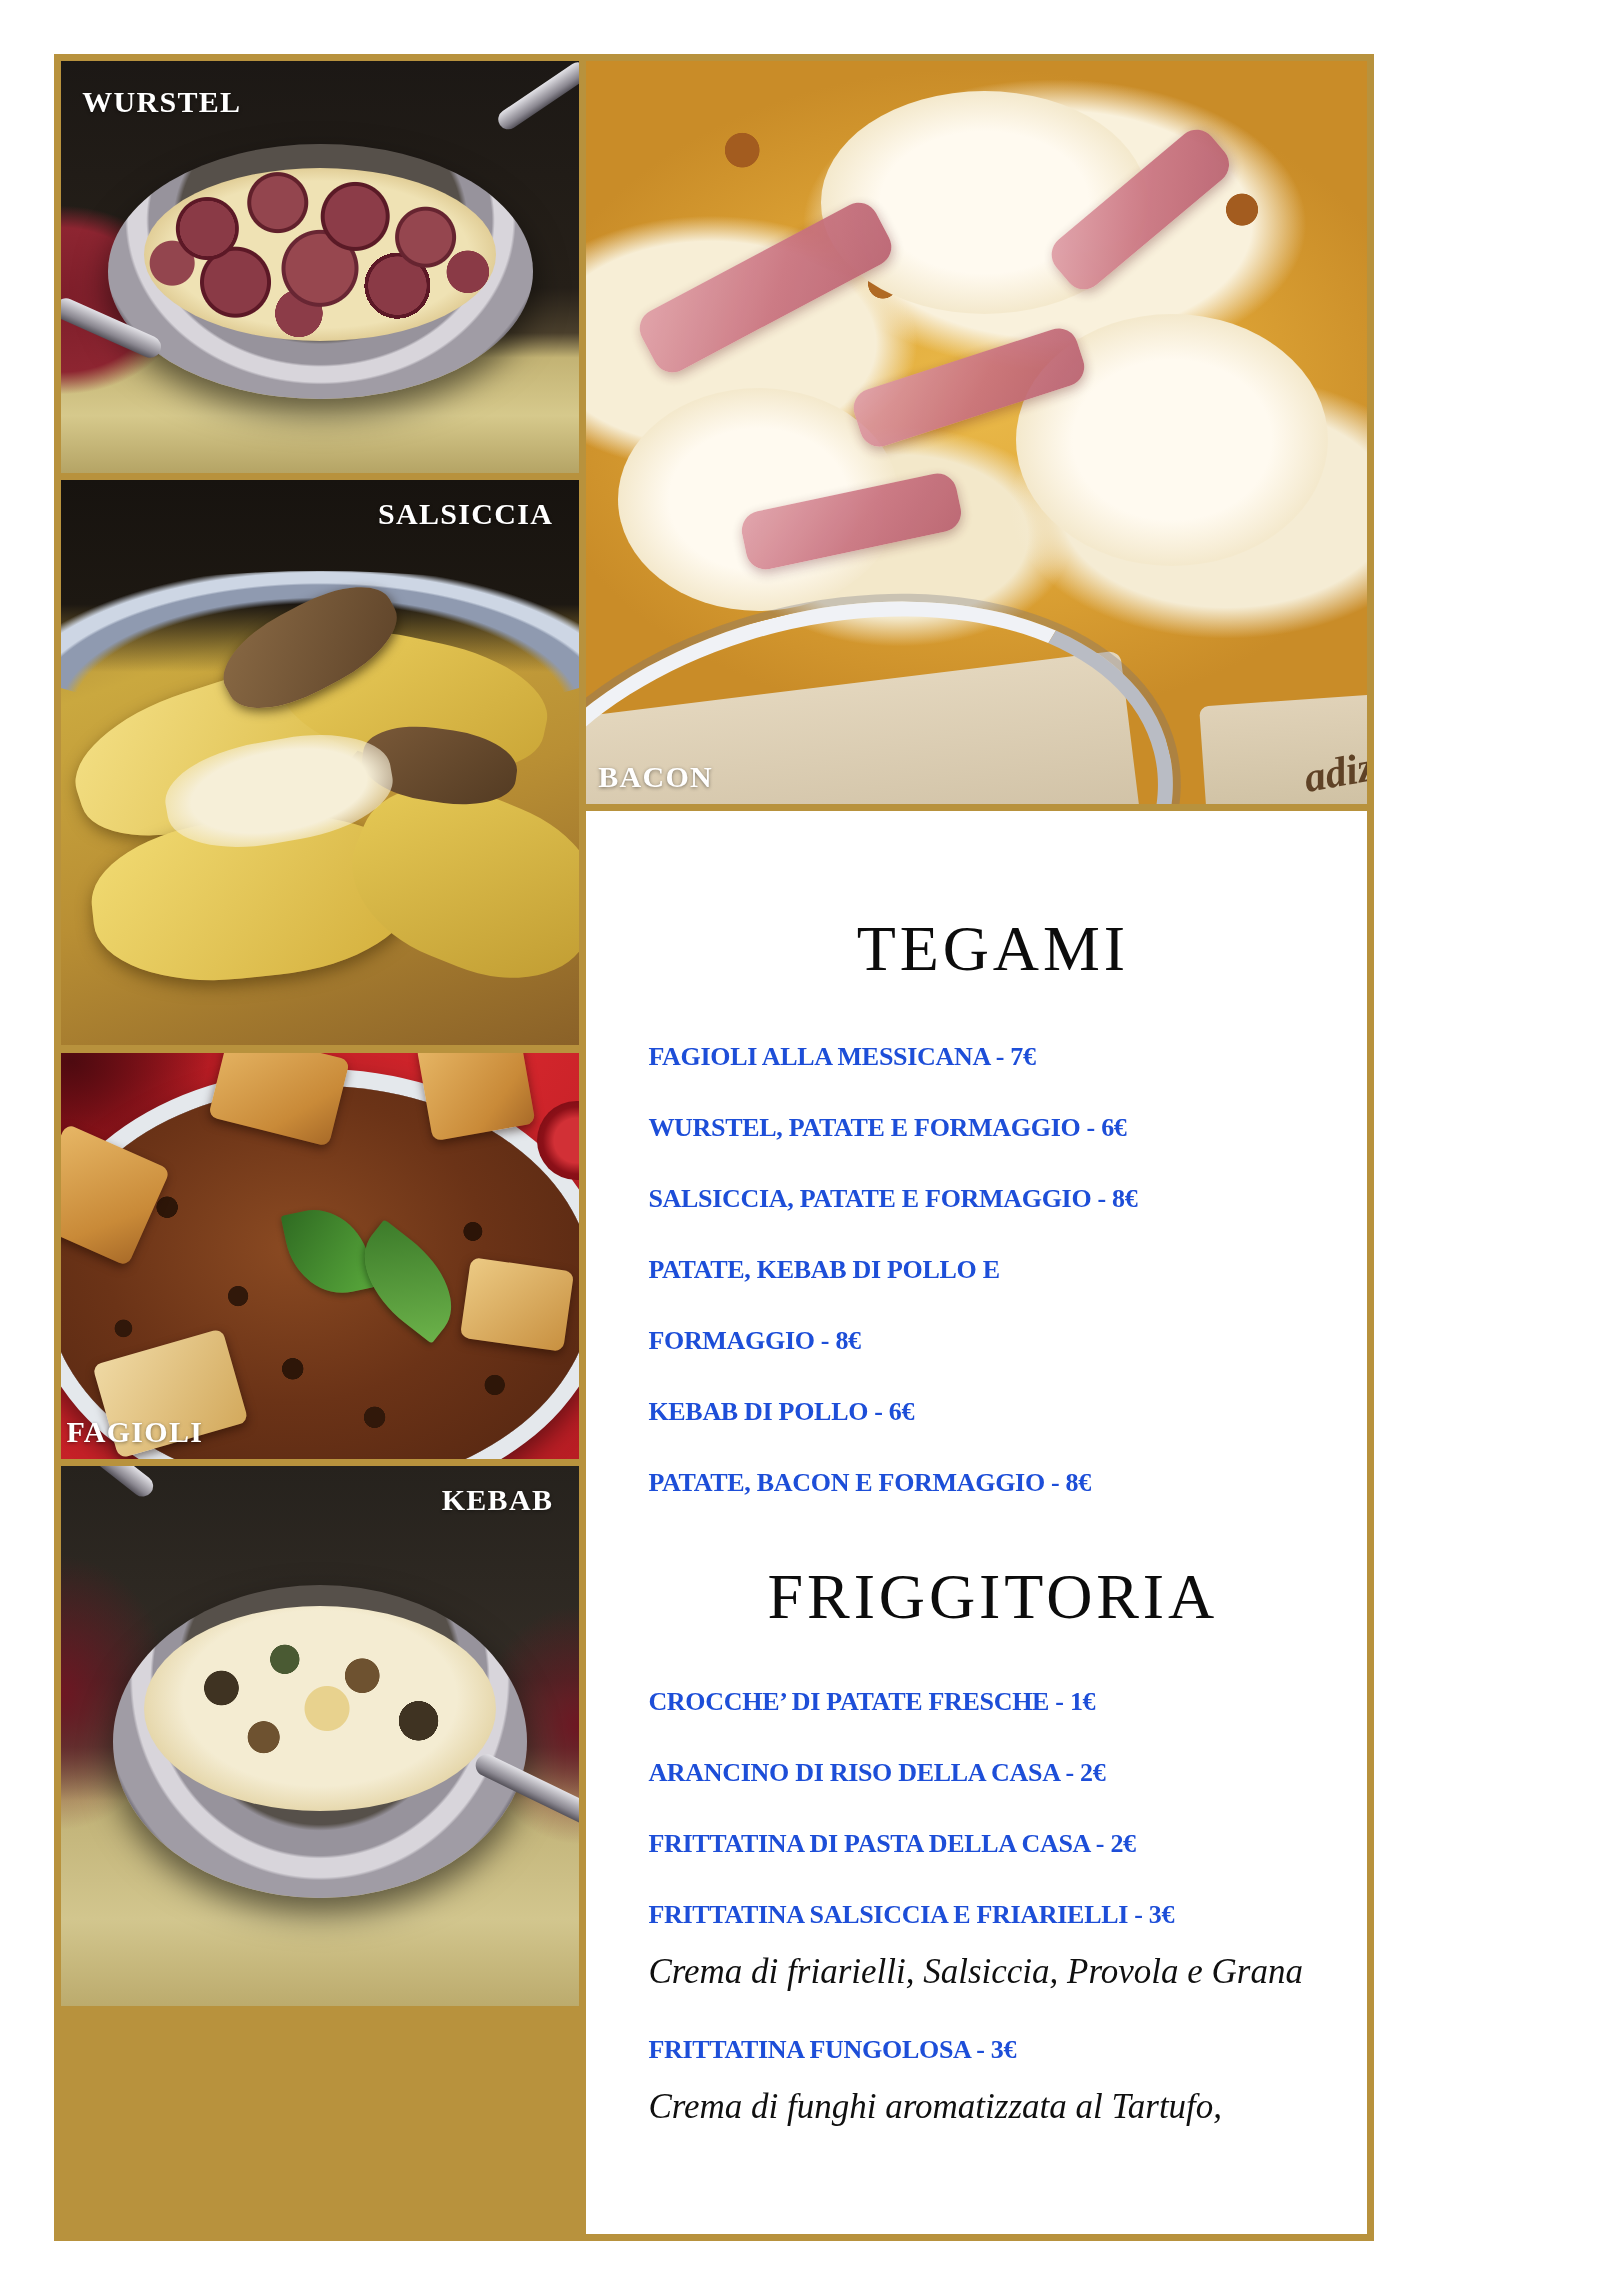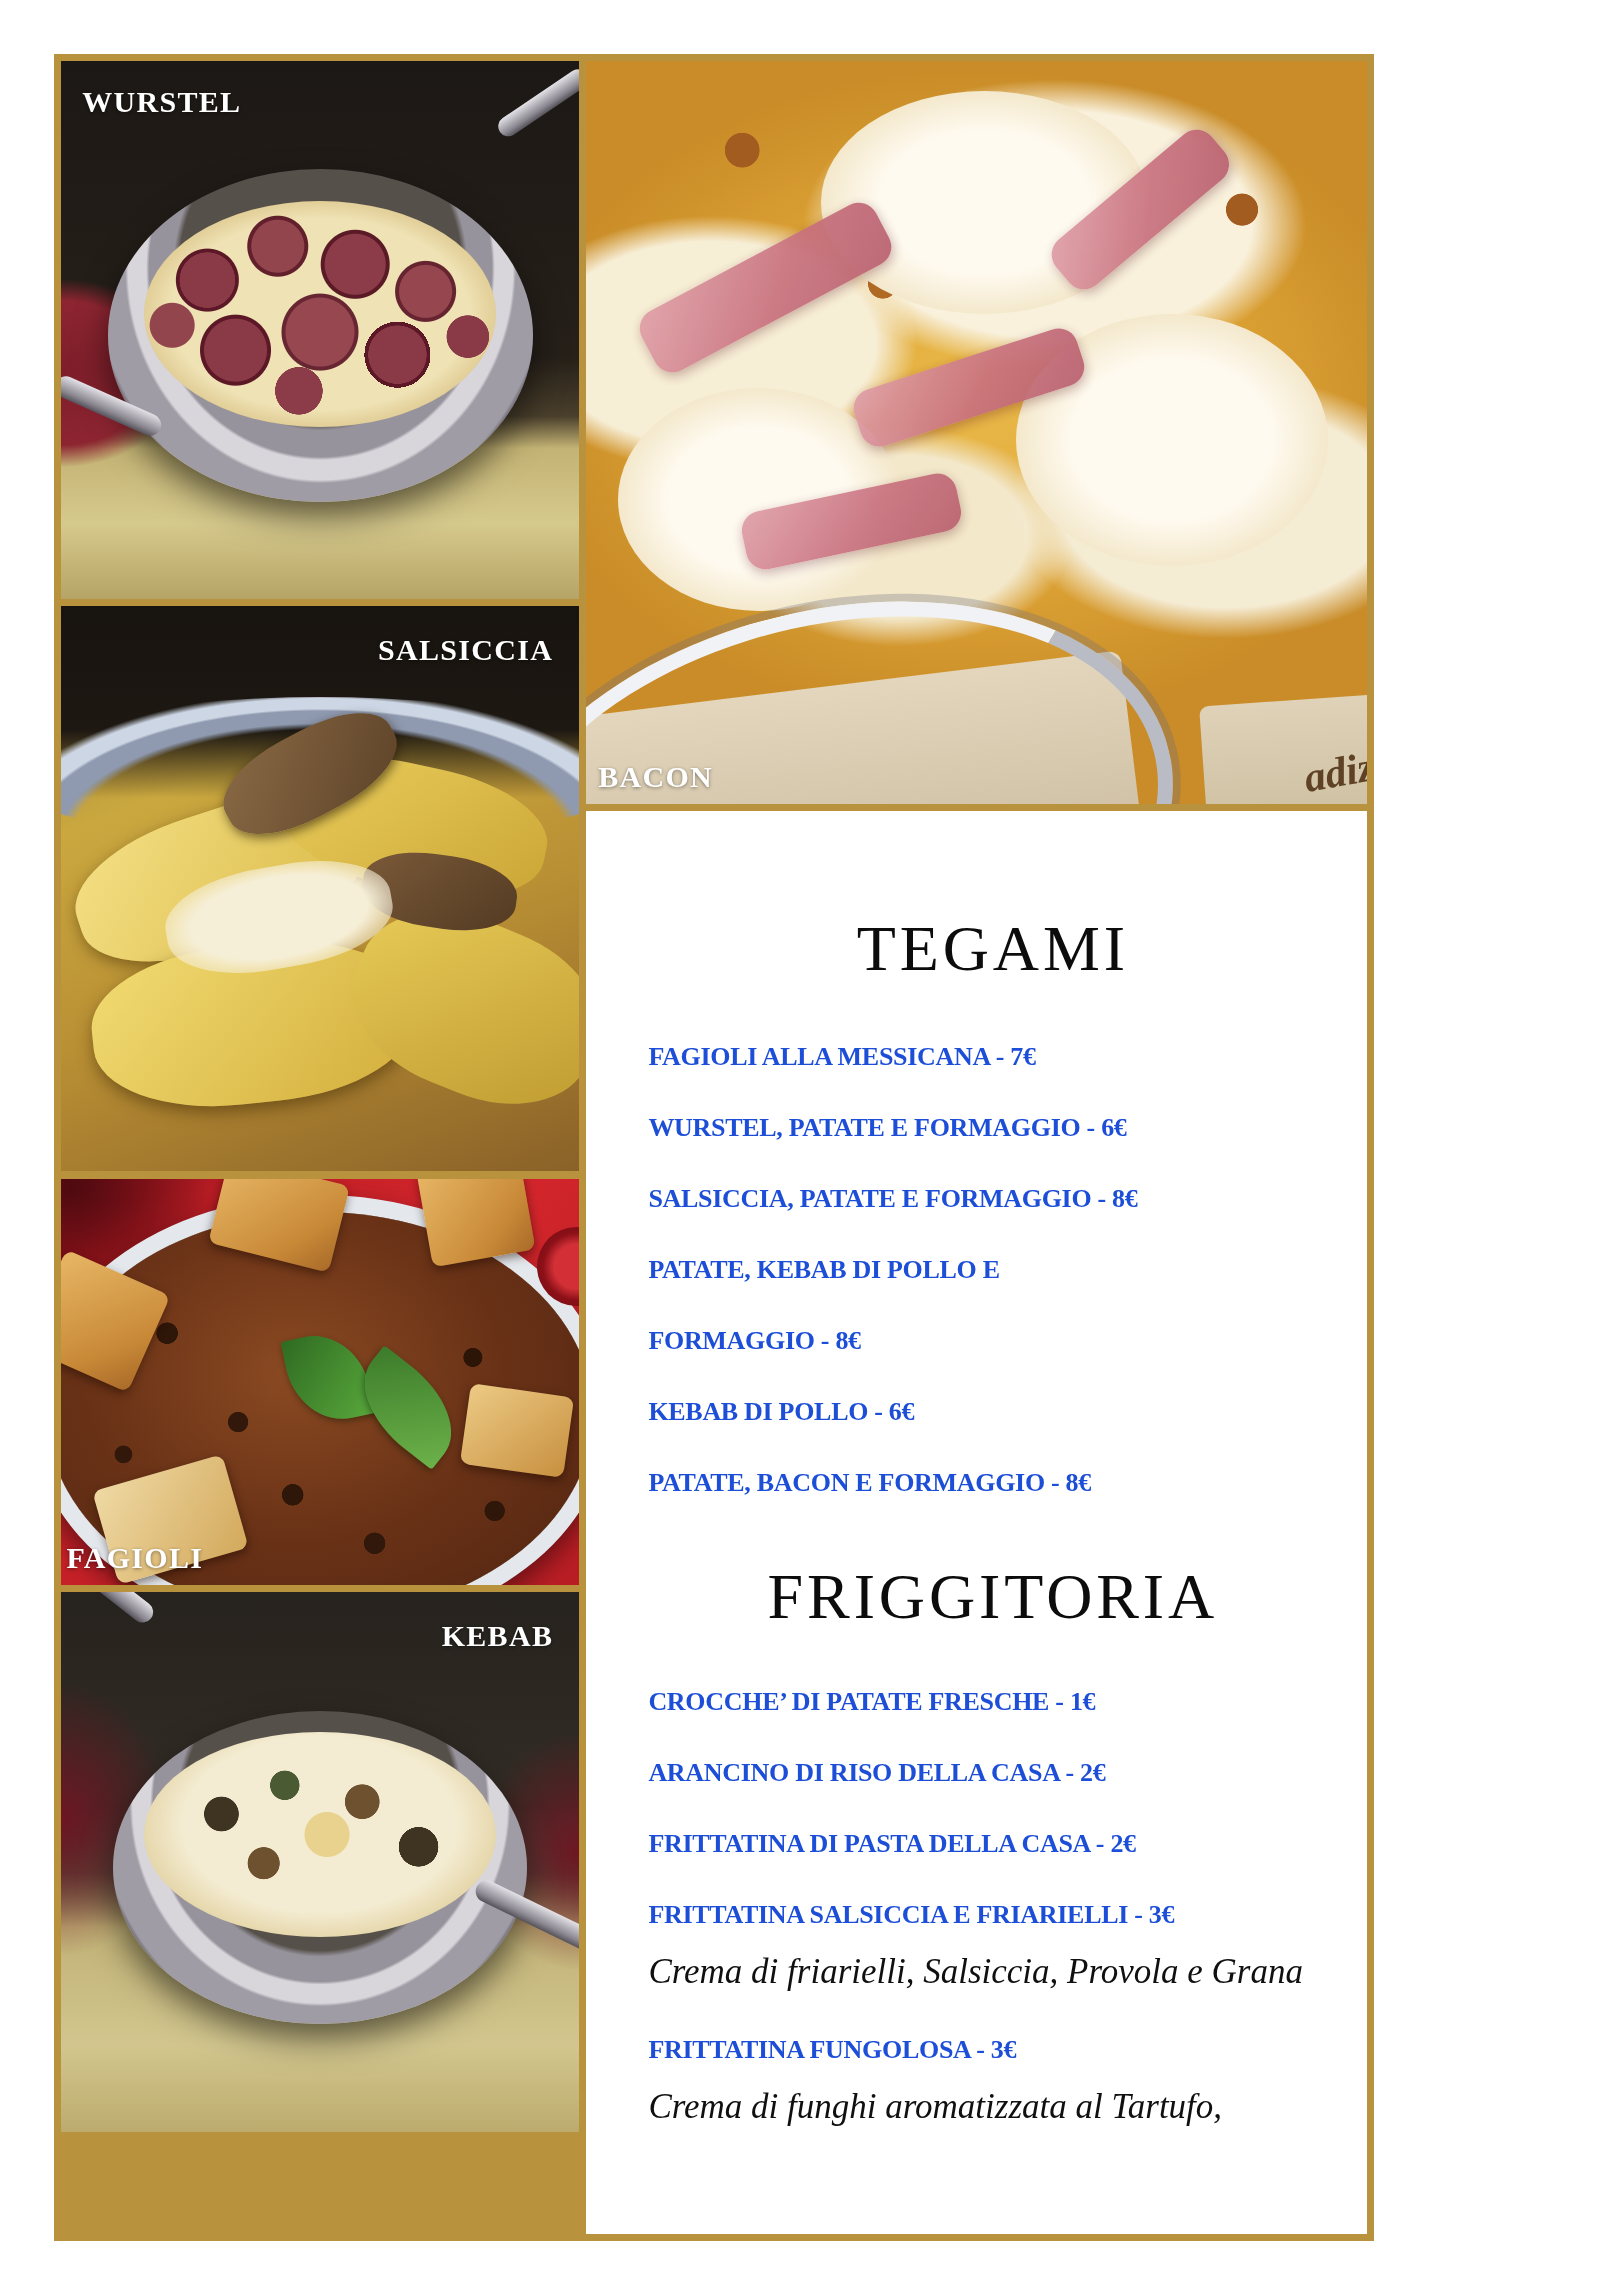--- a/index.html
+++ b/index.html
@@ -8,21 +8,21 @@
 
   .frame { position:absolute; left:54px; top:54px; width:1320px; height:2187px;
            background:#B8923D; padding:7.2px; display:flex; gap:7.2px; }
   .col-left { width:518px; display:flex; flex-direction:column; gap:7.2px; }
   .col-right { flex:1; display:flex; flex-direction:column; gap:7.2px; }
 
   .photo { position:relative; overflow:hidden; }
   .photo-label { position:absolute; color:#ffffff; font-weight:bold; font-size:30px;
                  letter-spacing:1.3px; z-index:30; text-shadow:0 1.3px 3.9px rgba(0,0,0,.45); }
   .lbl-tl { left:21px;  top:23.6px; }
-  .lbl-tr { right:26px; top:27px; }
+  .lbl-tr { right:26px; top:17px; }
   .lbl-bl { left:5.2px;   bottom:9.2px; }
   .lbl-bacon { left:11.8px; bottom:10.5px; }
 
   
   .ph-wurstel { background:
       radial-gradient(ellipse 170px 131px at 0% 58%, #7d1e2a 0%, #8d2531 55%, rgba(125,30,42,0) 72%),
       linear-gradient(180deg, #1c1815 0%, #262019 55%, #4a3f2c 66%, #c3b374 72%, #d6c98c 86%, #b5a465 100%); }
   .pan { position:absolute; border-radius:50%;
          background: radial-gradient(ellipse at 50% 30%, #56504a 0% 47%, #97939c 49% 57%, #d8d5db 58% 64%, #a09ca5 65% 75%, #7d7982 76% 100%);
          box-shadow: 0 15.7px 33px rgba(0,0,0,.55); }
@@ -153,21 +153,21 @@
                margin-top:-3.9px; margin-bottom:15.7px; }
 </style>
 </head>
 <body>
 
 <div class="page">
   <div class="frame">
 
     <div class="col-left">
 
-      <div class="photo ph-wurstel" style="height:538px;">
+      <div class="photo ph-wurstel" style="height:412px;">
         <div class="pan pan-wurstel"></div>
         <div class="food-wurstel"></div>
         <div class="handle h-wl"></div>
         <div class="handle h-wr"></div>
         <span class="photo-label lbl-tl">WURSTEL</span>
       </div>
 
       <div class="photo ph-salsiccia" style="height:565px;">
         <div class="rim-salsiccia"></div>
         <div class="blob sb1"></div>

